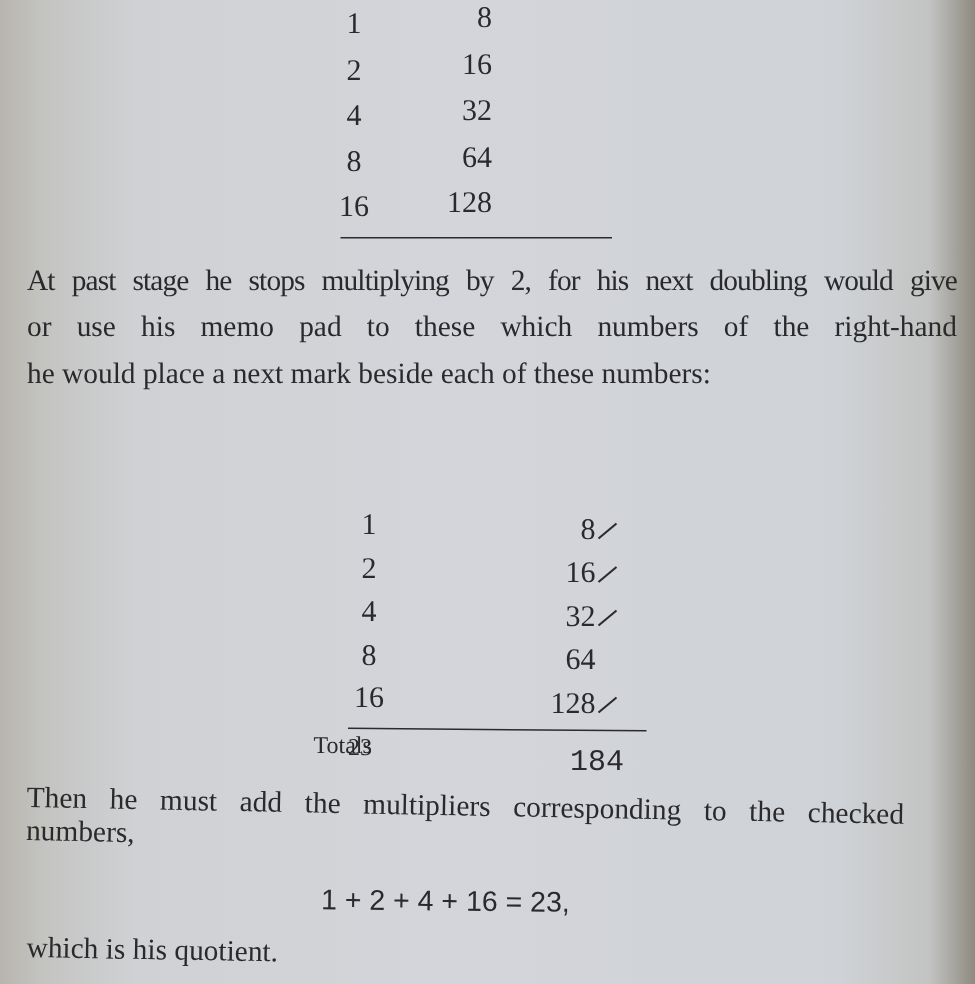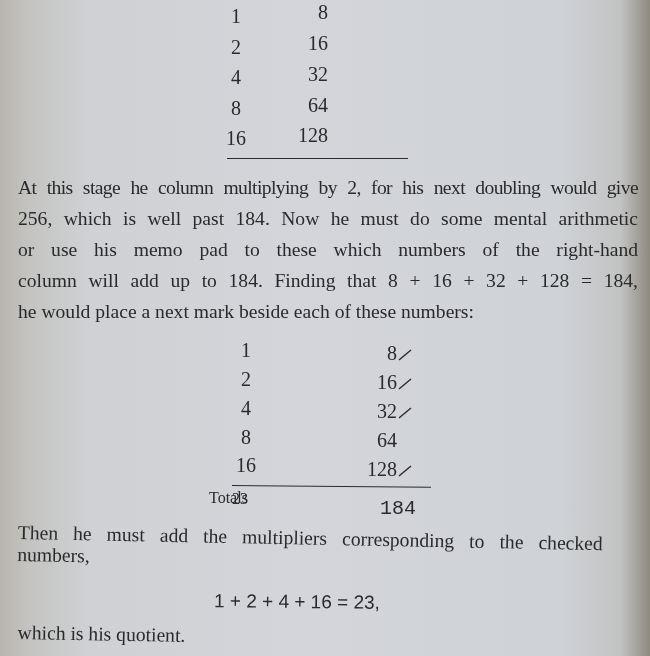--- a/index.html
+++ b/index.html
@@ -36,24 +36,22 @@
     <div class="cell left" style="left:216px; top:67px;">4</div>
     <div class="cell right" style="left:268px; top:64px;">32</div>
     <div class="cell left" style="left:216px; top:98px;">8</div>
     <div class="cell right" style="left:268px; top:95px;">64</div>
     <div class="cell left" style="left:216px; top:128px;">16</div>
     <div class="cell right" style="left:268px; top:125px;">128</div>
   </div>
   <div class="rule" style="left:227px; top:158px; width:181px;"></div>
 
   <div class="para" style="top:172px;">
-    <span class="line just" style="letter-spacing:-0.6px;">At this stage he column multiplying by 2, for his next doubling would give</span>
-    <span class="line just">256, which is well past 184. Now he must do some mental arithmetic</span>
+    <span class="line just" style="letter-spacing:-0.6px;">At past stage he stops multiplying by 2, for his next doubling would give</span>
     <span class="line just">or use his memo pad to these which numbers of the right-hand</span>
-    <span class="line just">column will add up to 184. Finding that 8 + 16 + 32 + 128 = 184,</span>
     <span class="line">he would place a next mark beside each of these numbers:</span>
   </div>
 
   <div class="tbl">
     <div class="cell left" style="left:226px; top:340px;">1</div>
     <div class="cell right" style="left:350px; top:343px;"><span>8</span><span class="check"><svg width="14" height="16" viewBox="0 0 14 16">
             <line x1="1" y1="14" x2="13" y2="4" stroke="#2b2b2d" stroke-width="1.4"></line>
           </svg></span></div>
     <div class="cell left" style="left:226px; top:369px;">2</div>
     <div class="cell right" style="left:350px; top:372px;"><span>16</span><span class="check"><svg width="14" height="16" viewBox="0 0 14 16">

